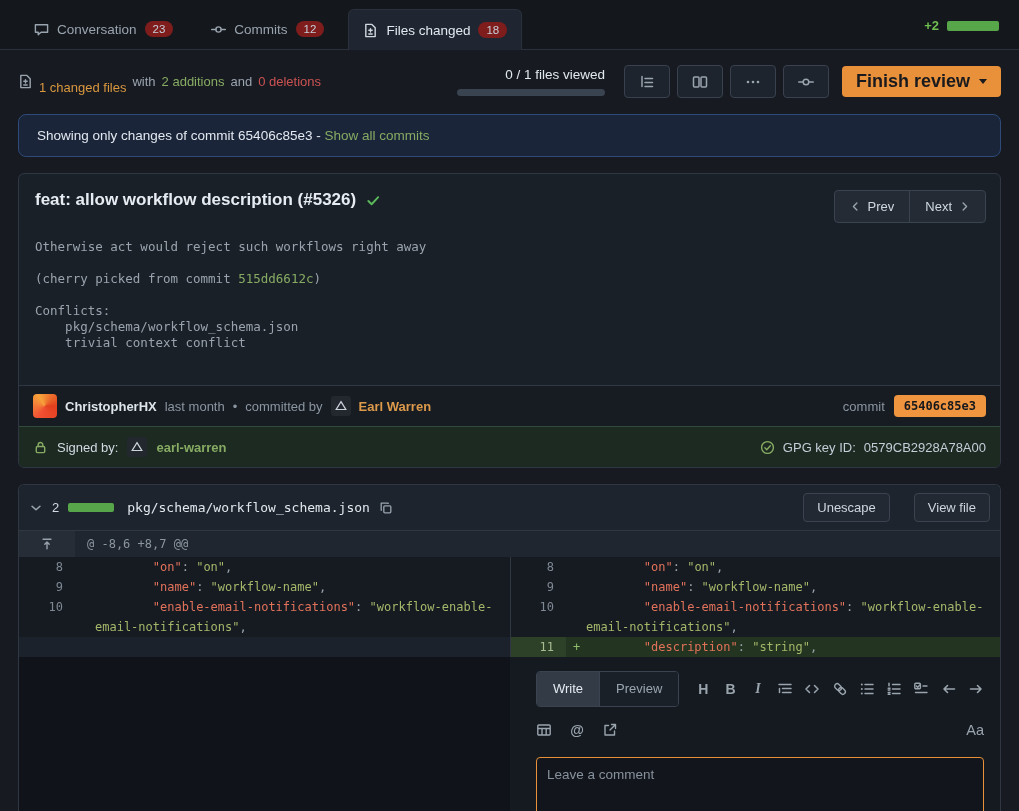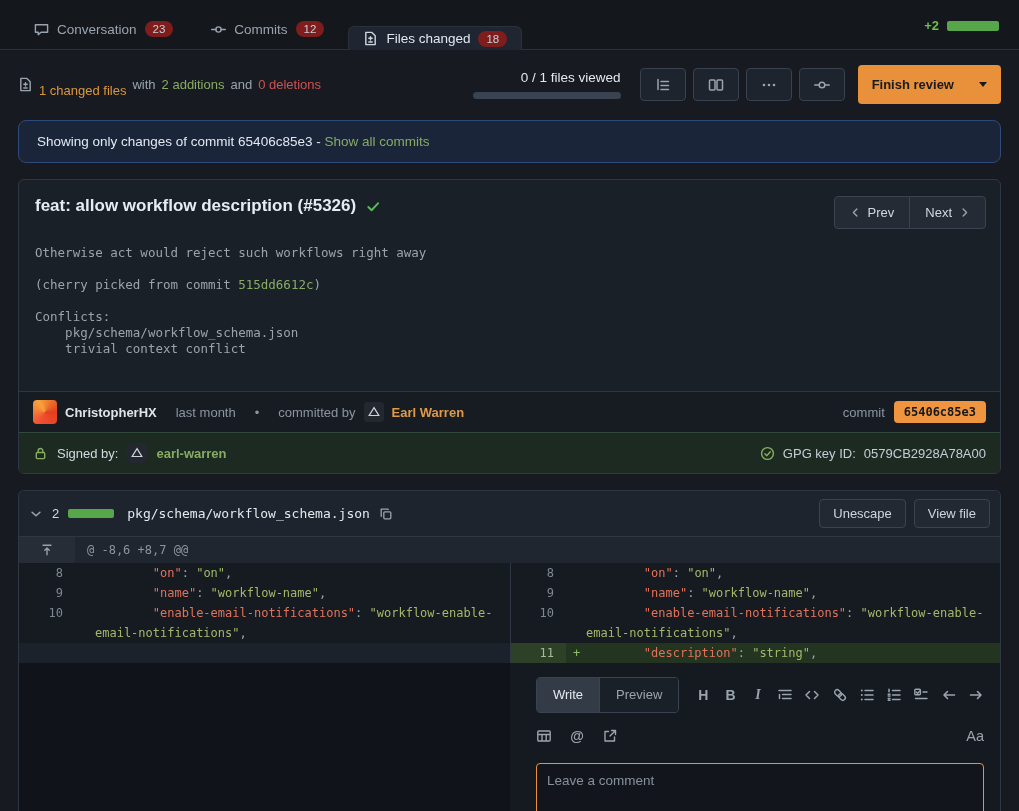--- a/index.html
+++ b/index.html
@@ -12,76 +12,76 @@
     font-size:13px;
     position:relative;
   }
   svg { display:block; }
   .icon { color:#9aa4af; }
 
   
   .tabbar { display:flex; align-items:flex-end; padding:0 20px; height:50px; border-bottom:1px solid #2a313c; }
   .tab { display:flex; align-items:center; gap:8px; padding:0 14px; height:40px; color:#9aa4af; cursor:pointer; font-size:13.5px; margin-right:10px; }
   .tab .badge { background:#7f1d1d; color:#c6cfd8; border-radius:10px; padding:2px 8px; font-size:11.5px; }
-  .tab.active { background:#1f2631; border:1px solid #2a313c; border-bottom:none; border-radius:6px 6px 0 0; margin-bottom:-1px; color:#e2e8ef; height:24px; }
+  .tab.active { background:#1f2631; border:1px solid #2a313c; border-bottom:none; border-radius:6px 6px 0 0; margin-bottom:-1px; color:#e2e8ef; height:41px; }
   .tab.active .icon { color:#cfd7de; }
   .tabbar-stat { margin-left:auto; display:flex; align-items:center; gap:8px; padding-bottom:16px; }
   .plus-total { color:#6fbf50; font-weight:700; }
   .stat-bar-big { width:52px; height:10px; background:#57a64a; border-radius:2px; }
 
   
   .content { background:#171b21; min-height:761px; }
 
   .toolbar-row { display:flex; align-items:center; margin:0 18px; padding:15px 0 16px; }
   .changes-summary { display:flex; align-items:center; gap:6px; color:#9aa4af; }
   .cs-orange { color:#d9973f;margin-top:11px; }
   .cs-green { color:#87ab63; }
   .cs-red { color:#cc5252; }
   .toolbar-right { margin-left:auto; display:flex; align-items:center; gap:7px; }
   .files-viewed { display:flex; flex-direction:column; align-items:flex-end; gap:7px; margin-right:12px; }
   .fv-label { font-size:13.5px; color:#e2e8ef; }
   .fv-progress { width:148px; height:7px; background:#3a4350; border-radius:4px; }
   .icon-btn { width:46px; height:33px; background:#1d242e; border:1px solid #39414e; border-radius:4px; display:flex; align-items:center; justify-content:center; color:#9aa4af; cursor:pointer; }
-  .finish-btn { height:39px; background:#e8913a; color:#191a1e; font-weight:700; border:none; border-radius:4px; padding:0 14px; display:flex; align-items:center; gap:25px; margin-left:6px; cursor:pointer; font-size:13px; }
+  .finish-btn { height:31px; background:#e8913a; color:#191a1e; font-weight:700; border:none; border-radius:4px; padding:0 14px; display:flex; align-items:center; gap:9px; margin-left:6px; cursor:pointer; font-size:18px; }
   .caret-down { width:0; height:0; border-left:4px solid transparent; border-right:4px solid transparent; border-top:5px solid #191a1e; }
 
   .banner { margin:0 18px 16px; background:#1a2539; border:1px solid #2d4a79; border-radius:8px; padding:13px 18px; color:#e2e8f0; font-size:13.5px; }
   .banner .link { color:#87ab63; cursor:pointer; }
 
   
   .commit-box { margin:0 18px 16px; background:#1a2028; border:1px solid #2e3742; border-radius:6px; overflow:hidden; }
   .commit-head { display:flex; align-items:flex-start; padding:16px 14px 4px 16px; }
   .commit-title { font-size:17px; font-weight:600; color:#e6ecf2; display:flex; align-items:center; gap:10px;justify-content:center; }
   .pn-group { margin-left:auto; display:flex; }
   .pn-btn { background:#242b35; border:1px solid #3a4350; color:#cfd7df; font-size:13px; padding:8px 15px; display:flex; align-items:center; gap:7px; cursor:pointer; }
   .pn-btn:first-child { border-radius:4px 0 0 4px; }
   .pn-btn:last-child { border-radius:0 4px 4px 0; margin-left:-1px; }
   .commit-msg { font-family:"DejaVu Sans Mono", monospace; font-size:12.5px; color:#9aa3ad; padding:12px 16px 18px; line-height:16px; }
   .commit-msg .para { margin-bottom:16px; }
   .commit-msg .pline { white-space:pre; }
   .hash-link { color:#87ab63; cursor:pointer; }
   .commit-meta { border-top:1px solid #2e3742; background:#171c23; display:flex; align-items:center; gap:8px; padding:8px 14px; }
   .avatar-main { width:24px; height:24px; border-radius:4px; background:conic-gradient(from 210deg,#f05133,#f7a23b,#e23f1e,#f05133); }
   .author-name { font-weight:700; color:#dde4ea; cursor:pointer; }
-  .meta-muted { color:#8b95a0;margin-left:11px; }
+  .meta-muted { color:#8b95a0; }
   .avatar-sm { width:20px; height:20px; border-radius:3px; background:#23272e; display:flex; align-items:center; justify-content:center; }
   .committer-name { font-weight:700; color:#dd9a4b; cursor:pointer; }
   .meta-right { margin-left:auto; display:flex; align-items:center; gap:9px; }
   .sha-badge { background:#ef943f; color:#15181c; font-family:"DejaVu Sans Mono", monospace; font-size:12px; font-weight:700; padding:4px 10px; border-radius:4px; cursor:pointer; }
   .commit-signed { border-top:1px solid #2f4a38; background:#1c2a21; display:flex; align-items:center; gap:9px; padding:10px 14px; }
   .signer { color:#87ab63; font-weight:700; cursor:pointer; }
   .signed-right { margin-left:auto; display:flex; align-items:center; gap:8px; color:#c3ced9; }
   .green-ic { color:#87ab63; }
 
   
   .diff-box { margin:0 18px; background:#161b22; border:1px solid #2e3742; border-bottom:none; border-radius:6px 6px 0 0; }
   .diff-head { display:flex; align-items:center; gap:9px; padding:8px 10px; background:#1d242d; border-bottom:1px solid #2e3742; border-radius:6px 6px 0 0; }
   .file-stat-bar { width:46px; height:9px; background:#57a64a; border-radius:2px; }
   .filename { font-family:"DejaVu Sans Mono", monospace; font-size:13px; color:#e2e8ee; margin-left:4px; }
-  .head-btns { margin-left:auto; display:flex; gap:8px;border-radius:12px; }
+  .head-btns { margin-left:auto; display:flex; gap:24px;border-radius:12px; }
   .dbtn { background:#232933; border:1px solid #3b4350; border-radius:4px; color:#cdd6df; font-size:13px; padding:6px 13px; cursor:pointer; }
 
   table.diff-table { width:100%; border-collapse:collapse; table-layout:fixed; font-family:"DejaVu Sans Mono", monospace; font-size:12px; line-height:20px; }
   .hunk td { background:#20262f; color:#8b95a0; height:26px; }
   .hunk .gutter { background:#262d37; cursor:pointer; }
   .hunk .gutter svg { margin:0 auto; }
   .hunk .htext { padding-left:12px; }
   td.lnum { color:#7f8893; text-align:right; padding-right:12px; vertical-align:top; cursor:pointer; }
   td.rstart { border-left:1px solid #2e3742; }
   td.code { padding:0 12px 0 20px; white-space:pre-wrap; word-break:break-all; color:#9aa4ae; position:relative; vertical-align:top; }

